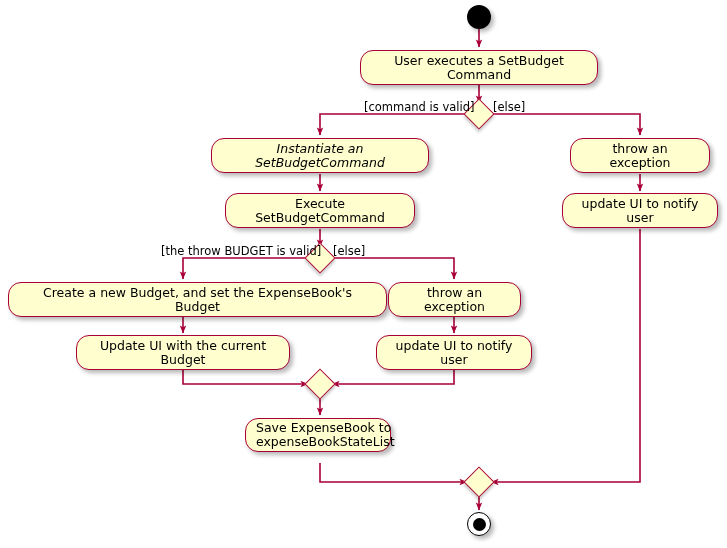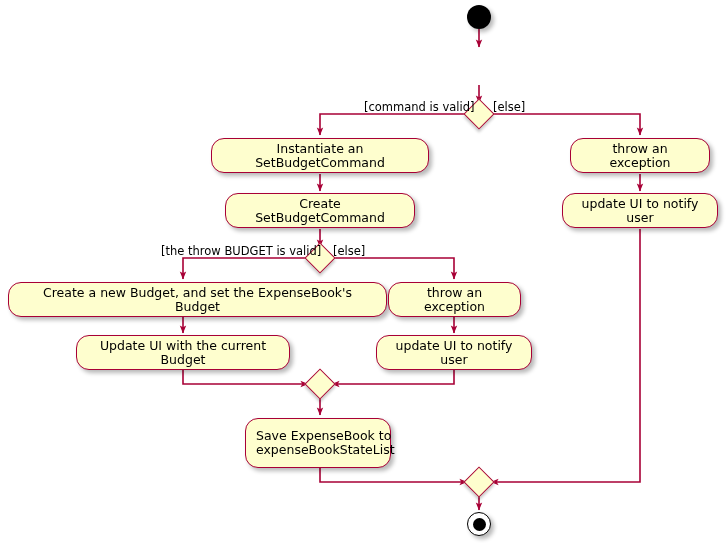--- a/index.html
+++ b/index.html
@@ -131,48 +131,49 @@
       <path d="M640,174 L640,191" marker-end="url(#arrowhead)"></path>
 
       <path d="M640,229 L640,482 L491,482" marker-end="url(#arrowhead)"></path>
 
       <path d="M479,494 L479,510" marker-end="url(#arrowhead)"></path>
     </g>
   </svg>
 
   <div class="node start-node" style="left:467px; top:5px;"></div>
 
+  <div class="node activity-box" style="left:360px; top:50px; width:238px; height:35px;">User executes a SetBudget Command</div>
 
   <div class="node diamond" style="left:468px; top:103px;"></div>
   <div class="guard-label" style="left:364px; top:101px;">[command is valid]</div>
   <div class="guard-label" style="left:493px; top:101px;">[else]</div>
 
-  <div class="node activity-box" style="left:211px; top:138px; width:218px; height:35px;">Instantiate an SetBudgetCommand</div>
+  <div class="node activity-box" style="left:211px; top:138px; width:218px; height:35px;font-style:italic;">Instantiate an SetBudgetCommand</div>
 
-  <div class="node activity-box" style="left:225px; top:193px; width:190px; height:35px;">Create SetBudgetCommand</div>
+  <div class="node activity-box" style="left:225px; top:193px; width:190px; height:35px;">Execute SetBudgetCommand</div>
 
   <div class="node activity-box" style="left:570px; top:138px; width:140px; height:35px;">throw an exception</div>
 
   <div class="node activity-box" style="left:562px; top:193px; width:156px; height:35px;">update UI to notify user</div>
 
   <div class="node diamond" style="left:309px; top:247px;"></div>
   <div class="guard-label" style="left:161px; top:245px;">[the throw BUDGET is valid]</div>
   <div class="guard-label" style="left:333px; top:245px;">[else]</div>
 
   <div class="node activity-box" style="left:8px; top:282px; width:379px; height:35px;">Create a new Budget, and set the ExpenseBook's Budget</div>
 
   <div class="node activity-box" style="left:388px; top:282px; width:133px; height:35px;">throw an exception</div>
 
   <div class="node activity-box" style="left:76px; top:335px; width:214px; height:35px;">Update UI with the current Budget</div>
 
   <div class="node activity-box" style="left:376px; top:335px; width:156px; height:35px;">update UI to notify user</div>
 
   <div class="node diamond" style="left:309px; top:373px;"></div>
 
-  <div class="node activity-box" style="left:245px; top:418px; width:146px; height:50px; justify-content:flex-start; text-align:left;">Save ExpenseBook to
+  <div class="node activity-box" style="left:245px; top:418px; width:146px; height:34px; justify-content:flex-start; text-align:left;">Save ExpenseBook to
 expenseBookStateList</div>
 
   <div class="node diamond" style="left:468px; top:471px;"></div>
 
   <div class="node end-node-outer" style="left:467px; top:512px;">
     <div class="end-node-inner"></div>
   </div>
 
 </div>
 

